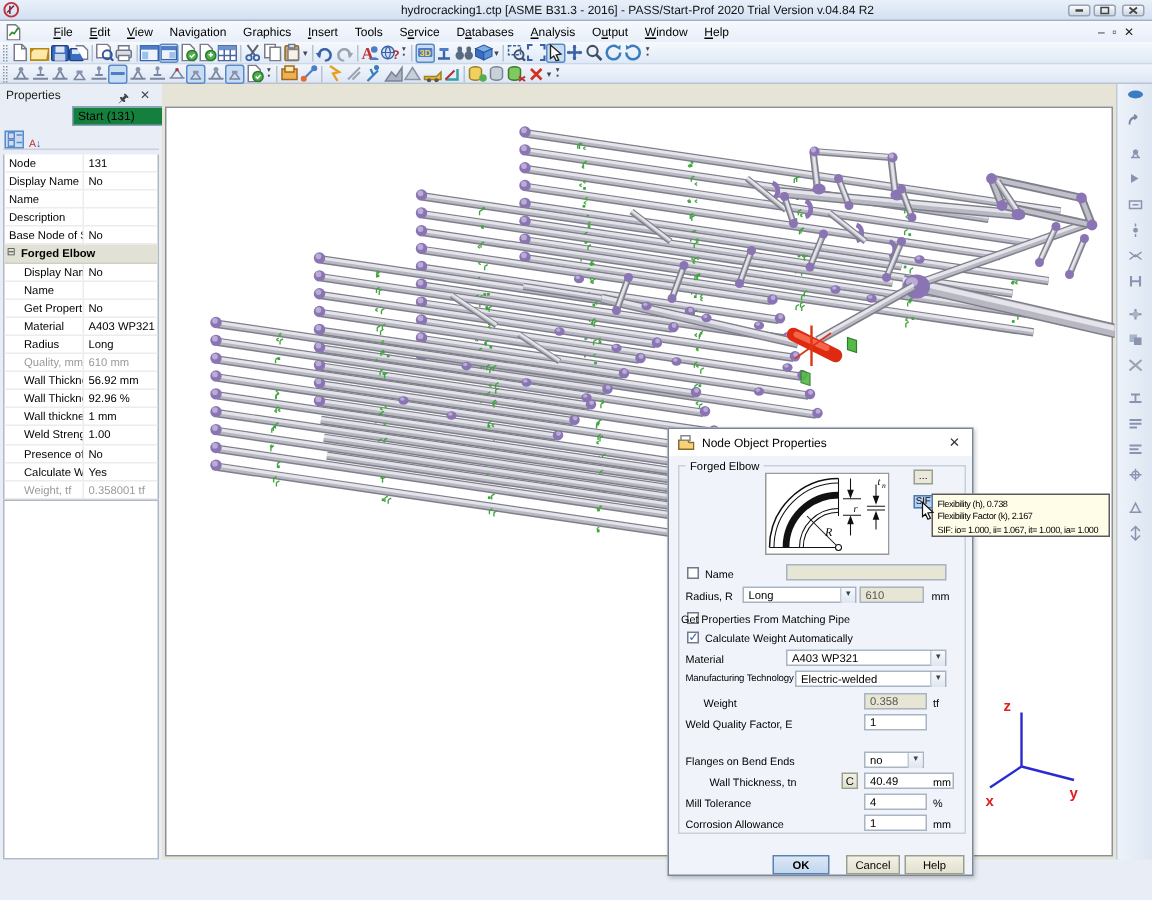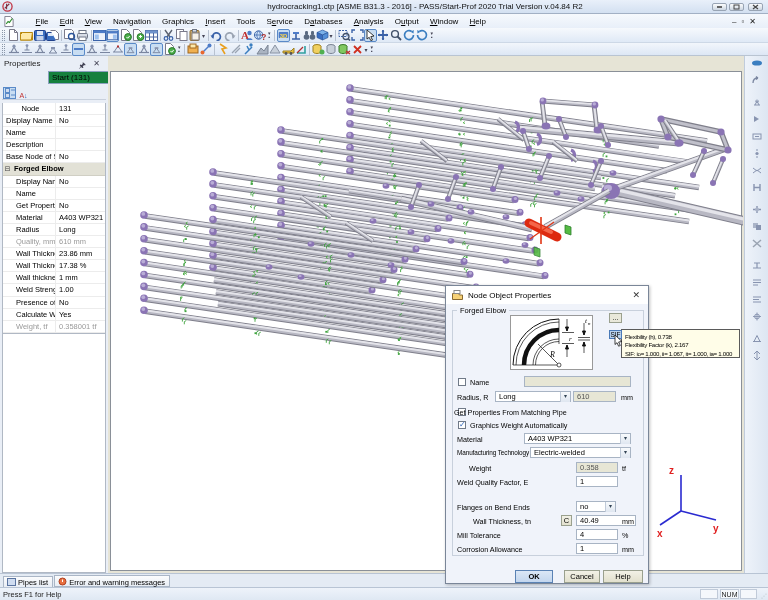--- a/index.html
+++ b/index.html
@@ -499,21 +499,21 @@
  <div id="props">
   <div id="phead">Properties<span class="ic" style="right:22px">🖈</span><span class="ic" style="right:8px">✕</span></div>
   <div id="pcombo">Start (131)<span class="cdd">▾</span></div>
   <div id="ptb"><span class="ptbtn sel"><svg width="10" height="10" viewBox="0 0 10 10">
             <rect x="0.5" y="0.5" width="4" height="4" fill="#cfdcf0" stroke="#5a8ac8"></rect>
             <rect x="0.5" y="5.5" width="4" height="4" fill="#cfdcf0" stroke="#5a8ac8"></rect>
             <path d="M6 2h4M6 7h4" stroke="#5a8ac8"></path>
           </svg></span><span class="ptbtn"><span style="color:#c03030;font-size:7px">A</span><span style="color:#2a62b8;font-size:7px">↓</span></span></div>
   <div id="pgrid">
         <div class="prow">
-          <div class="pn" style="padding-left:3px;text-align:center;">Node</div>
+          <div class="pn" style="padding-left:3px;">Node</div>
           <div class="pv">131</div>
         </div>
         <div class="prow">
           <div class="pn" style="padding-left:3px;">Display Name</div>
           <div class="pv">No</div>
         </div>
         <div class="prow">
           <div class="pn" style="padding-left:3px;">Name</div>
           <div class="pv"></div>
         </div>
@@ -548,25 +548,25 @@
         <div class="prow">
           <div class="pn" style="padding-left:13px;">Radius</div>
           <div class="pv">Long</div>
         </div>
         <div class="prow">
           <div class="pn gray" style="padding-left:13px;">Quality, mm</div>
           <div class="pv gray">610 mm</div>
         </div>
         <div class="prow">
           <div class="pn" style="padding-left:13px;">Wall Thicknes</div>
-          <div class="pv">23.86 mm</div>
+          <div class="pv">56.92 mm</div>
         </div>
         <div class="prow">
           <div class="pn" style="padding-left:13px;">Wall Thicknes</div>
-          <div class="pv">17.38 %</div>
+          <div class="pv">92.96 %</div>
         </div>
         <div class="prow">
           <div class="pn" style="padding-left:13px;">Wall thicknes</div>
           <div class="pv">1 mm</div>
         </div>
         <div class="prow">
           <div class="pn" style="padding-left:13px;">Weld Strengtl</div>
           <div class="pv">1.00</div>
         </div>
         <div class="prow">
@@ -1369,34 +1369,20 @@
         </svg></span>
       <span class="ri" style="margin-top:6px"><svg width="14" height="13" viewBox="0 0 14 13">
           <path d="M4 9.5 L7 3.5 L10 9.5" fill="none" stroke="#8894b0"></path>
           <path d="M3 9.5h8" stroke="#8894b0"></path>
         </svg></span>
       <span class="ri"><svg width="14" height="13" viewBox="0 0 14 13">
           <path d="M7 2v9M4 5l3-3 3 3M4 8l3 3 3-3" fill="none" stroke="#8894b0"></path>
         </svg></span>
     </div>
 
- <div id="btabs">
-   <span class="btab"><svg width="9" height="8" viewBox="0 0 9 8" style="vertical-align:-1px">
-          <rect x="0.5" y="0.5" width="8" height="7" fill="#cfdcf0" stroke="#5a74a0"></rect>
-        </svg> Pipes list</span><span class="btab" style="margin-left:1px"><svg width="9" height="9" viewBox="0 0 9 9" style="vertical-align:-1px">
-          <circle cx="4.5" cy="4.5" r="3.5" fill="#e87040" stroke="#b04020"></circle>
-          <path d="M4.5 2.5v2.5" stroke="#fff"></path>
-        </svg> Error and warning messages</span>
- </div>
- <div id="status">Press F1 for Help
-   <span class="sbox" style="right:50px;width:18px"></span>
-   <span class="sbox" style="right:29px;width:19px">NUM</span>
-   <span class="sbox" style="right:11px;width:17px"></span>
-   <span style="position:absolute;right:1px;top:4px;font-size:6px;color:#9aa;">⋰</span>
- </div>
 
  <div id="dlg">
   <div id="dlgtitle">Node Object Properties
     <svg class="dico" viewBox="0 0 11 10">
           <path d="M.5 3.5h6l1 1.5h3v4.5h-10z" fill="#f7d278" stroke="#8a6a30"></path>
           <rect x="2" y="0.5" width="6" height="3" fill="#fff" stroke="#888"></rect>
         </svg>
     <span class="dx">✕</span>
   </div>
   <div id="dgroup">
@@ -1436,21 +1422,21 @@
   <span class="dcheck" style="left:12px;top:92px"></span>
       <span class="dlabel" style="left:24px;top:92px">Name</span>
   <div class="dfield dis" style="left:78px;top:90px;width:107px"></div>
   <span class="dlabel" style="left:11px;top:107px">Radius, R</span>
   <div class="dcombo" style="left:49px;top:105px;width:76px">Long<span class="cdd" style="width:10px">▾</span></div>
   <div class="dfield dis" style="left:127px;top:105px;width:43px">610</div>
   <span class="dlabel" style="left:175px;top:107px">mm</span>
   <span class="dcheck" style="left:12px;top:122px"></span>
       <span class="dlabel" style="left:8px;top:122px">Get Properties From Matching Pipe</span>
   <span class="dcheck checked" style="left:12px;top:135px"></span>
-      <span class="dlabel" style="left:24px;top:135px">Graphics Weight Automatically</span>
+      <span class="dlabel" style="left:24px;top:135px">Calculate Weight Automatically</span>
   <span class="dlabel" style="left:11px;top:149px">Material</span>
   <div class="dcombo" style="left:78px;top:147px;width:107px">A403 WP321<span class="cdd" style="width:10px">▾</span></div>
   <span class="dlabel" style="left:11px;top:163px;font-size:6.4px;letter-spacing:-0.1px">Manufacturing Technology</span>
   <div class="dcombo" style="left:84px;top:161px;width:101px">Electric-welded<span class="cdd" style="width:10px">▾</span></div>
   <span class="dlabel" style="left:23px;top:178px">Weight</span>
   <div class="dfield dis" style="left:130px;top:176px;width:42px">0.358</div>
   <span class="dlabel" style="left:176px;top:178px">tf</span>
   <span class="dlabel" style="left:11px;top:192px">Weld Quality Factor, E</span>
   <div class="dfield" style="left:130px;top:190px;width:42px">1</div>
   <span class="dlabel" style="left:11px;top:217px">Flanges on Bend Ends</span>

